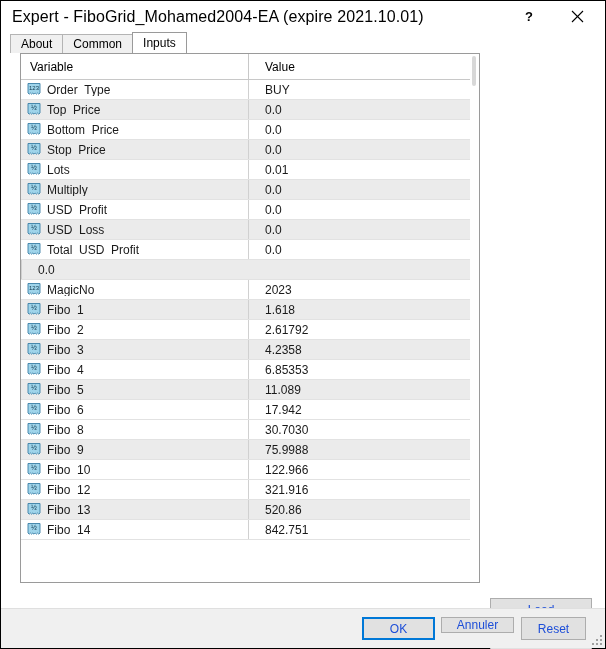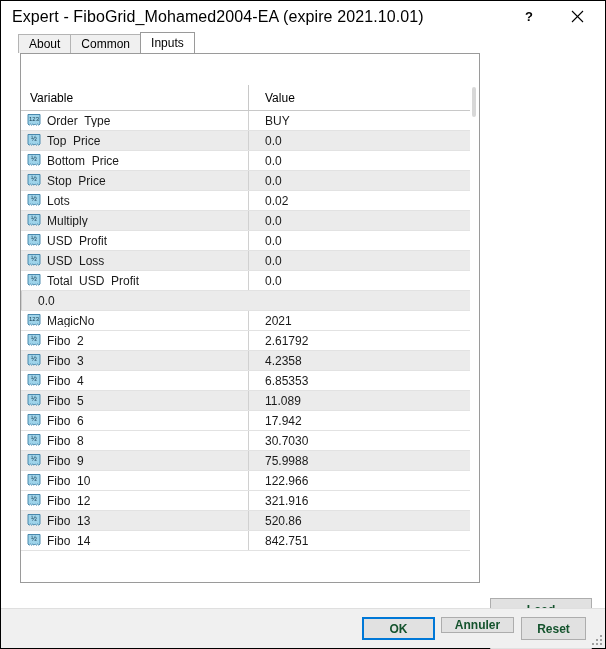--- a/index.html
+++ b/index.html
@@ -48,21 +48,21 @@
   }
   #help-btn { right: 55px; font-size: 13px; font-weight: bold; }
   #close-btn { right: 7px; }
   #close-btn svg { display: block; }
 
   
   #tabstrip {
     flex: 0 0 21px;
     height: 21px;
     position: relative;
-    margin-left: 17px;
+    margin-left: 9px;
     display: flex;
     align-items: flex-end;
   }
   .tab {
     height: 19px;
     padding: 0 10px;
     font-size: 12px;
     color: #000000;
     display: flex;
     align-items: center;
@@ -108,21 +108,20 @@
     font-size: 12px;
     color: #1a1a1a;
     border-bottom: 1px solid #e2e2e2;
     position: relative;
   }
   .row.header {
     height: 26px;
     border-bottom: 1px solid #c8c8c8;
     background: #ffffff;
     color: #000000;
-    margin-top: 31px;
   }
   .row.odd { background: #ebebeb; }
   .row.even { background: #ffffff; }
 
   .cell-var {
     width: 227px;
     flex: 0 0 227px;
     display: flex;
     align-items: center;
     padding-left: 6px;
@@ -166,26 +165,25 @@
     width: 4px; height: 30px;
     background: #d8d8d8;
     border-radius: 2px;
   }
 
   
   .btn {
     background: #e1e1e1;
     border: 1px solid #adadad;
     font-size: 12px;
-    color: #14532d;
+    color: #1d4ed8;
     display: flex;
     align-items: center;
     justify-content: center;
     padding: 0;
-    font-weight: bold;
   }
   #load-btn {
     position: absolute;
     left: 489px; top: 545px;
     width: 102px; height: 23px;
   }
   #save-btn {
     position: absolute;
     left: 489px; top: 579px;
     width: 102px; height: 23px;
@@ -316,21 +314,21 @@
             <div class="row even">
               <div class="cell-var">
                 <span class="vicon">
                   <svg width="14" height="13" viewBox="0 0 14 13" aria-hidden="true">
                     <path d="M1 0.5 H13 V10 L11.8 11.2 L10.6 10 L9.4 11.2 L8.2 10 L7 11.2 L5.8 10 L4.6 11.2 L3.4 10 L2.2 11.2 L1 10 Z" fill="#9fd4ea" stroke="#3b7fa6" stroke-width="0.9" stroke-linejoin="round"></path>
                     <text x="7" y="7.4" font-family="Liberation Sans, sans-serif" font-size="7" fill="#10384d" text-anchor="middle">½</text>
                   </svg>
                 </span>
                 <span class="varname">Lots</span>
               </div>
-              <div class="cell-val">0.02</div>
+              <div class="cell-val">0.01</div>
             </div>
             <div class="row odd">
               <div class="cell-var">
                 <span class="vicon">
                   <svg width="14" height="13" viewBox="0 0 14 13" aria-hidden="true">
                     <path d="M1 0.5 H13 V10 L11.8 11.2 L10.6 10 L9.4 11.2 L8.2 10 L7 11.2 L5.8 10 L4.6 11.2 L3.4 10 L2.2 11.2 L1 10 Z" fill="#9fd4ea" stroke="#3b7fa6" stroke-width="0.9" stroke-linejoin="round"></path>
                     <text x="7" y="7.4" font-family="Liberation Sans, sans-serif" font-size="7" fill="#10384d" text-anchor="middle">½</text>
                   </svg>
                 </span>
                 <span class="varname">Multiply</span>
@@ -379,21 +377,33 @@
             <div class="row even">
               <div class="cell-var">
                 <span class="vicon">
                   <svg width="14" height="13" viewBox="0 0 14 13" aria-hidden="true">
                     <path d="M1 0.5 H13 V10 L11.8 11.2 L10.6 10 L9.4 11.2 L8.2 10 L7 11.2 L5.8 10 L4.6 11.2 L3.4 10 L2.2 11.2 L1 10 Z" fill="#9fd4ea" stroke="#3b7fa6" stroke-width="0.9" stroke-linejoin="round"></path>
                     <text x="7" y="7.4" font-family="Liberation Sans, sans-serif" font-size="6" fill="#10384d" text-anchor="middle">123</text>
                   </svg>
                 </span>
                 <span class="varname">MagicNo</span>
               </div>
-              <div class="cell-val">2021</div>
+              <div class="cell-val">2023</div>
+            </div>
+            <div class="row odd">
+              <div class="cell-var">
+                <span class="vicon">
+                  <svg width="14" height="13" viewBox="0 0 14 13" aria-hidden="true">
+                    <path d="M1 0.5 H13 V10 L11.8 11.2 L10.6 10 L9.4 11.2 L8.2 10 L7 11.2 L5.8 10 L4.6 11.2 L3.4 10 L2.2 11.2 L1 10 Z" fill="#9fd4ea" stroke="#3b7fa6" stroke-width="0.9" stroke-linejoin="round"></path>
+                    <text x="7" y="7.4" font-family="Liberation Sans, sans-serif" font-size="7" fill="#10384d" text-anchor="middle">½</text>
+                  </svg>
+                </span>
+                <span class="varname">Fibo_1</span>
+              </div>
+              <div class="cell-val">1.618</div>
             </div>
             <div class="row even">
               <div class="cell-var">
                 <span class="vicon">
                   <svg width="14" height="13" viewBox="0 0 14 13" aria-hidden="true">
                     <path d="M1 0.5 H13 V10 L11.8 11.2 L10.6 10 L9.4 11.2 L8.2 10 L7 11.2 L5.8 10 L4.6 11.2 L3.4 10 L2.2 11.2 L1 10 Z" fill="#9fd4ea" stroke="#3b7fa6" stroke-width="0.9" stroke-linejoin="round"></path>
                     <text x="7" y="7.4" font-family="Liberation Sans, sans-serif" font-size="7" fill="#10384d" text-anchor="middle">½</text>
                   </svg>
                 </span>
                 <span class="varname">Fibo_2</span>

